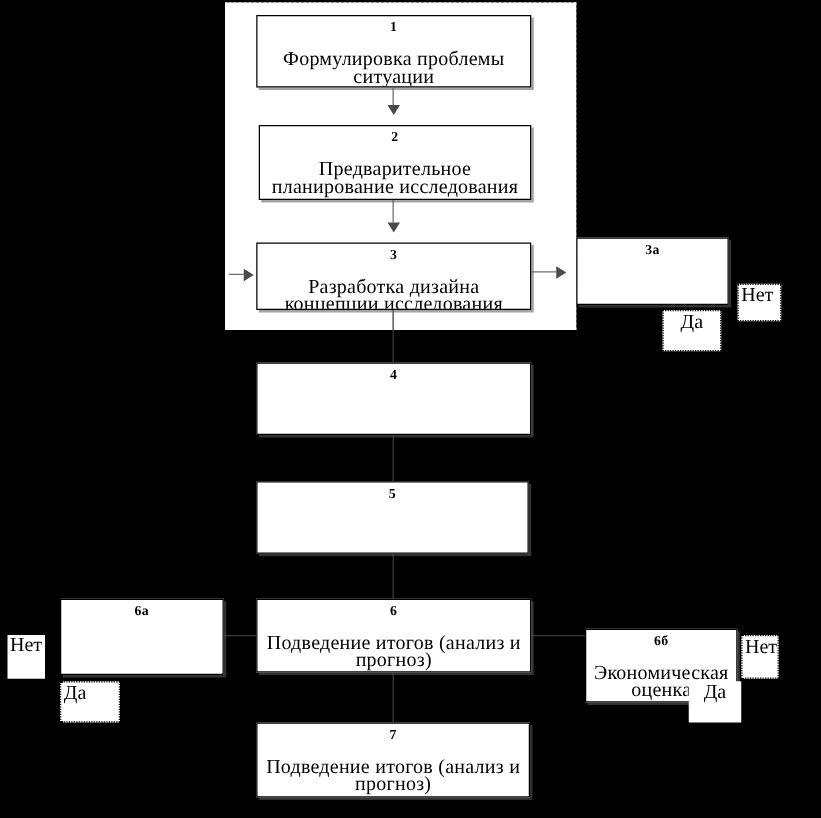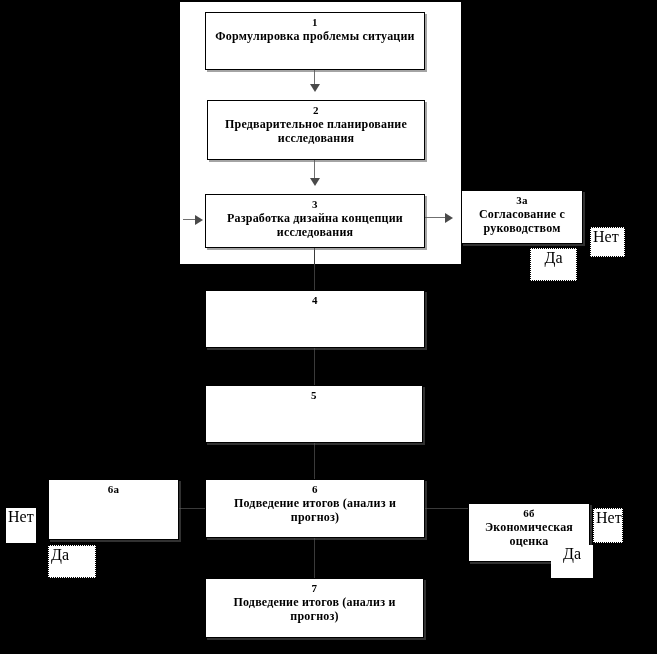--- a/index.html
+++ b/index.html
@@ -38,26 +38,27 @@
   }
   .node .num {
     font-weight: bold;
     font-size: 11px;
     line-height: 13px;
     display: block;
     margin-top: 3px;
     letter-spacing: 0.3px;
   }
   .node .cap {
-    font-weight: bold;
-    font-size: 12px;
+    font-weight: normal;
+    font-size: 16px;
     line-height: 14px;
     display: block;
     padding: 0 4px;
     letter-spacing: 0.2px;
+    margin-top: 12px;
   }
 
   
   .tag {
     position: absolute;
     background: #ffffff;
     color: #000000;
     box-sizing: border-box;
     font-weight: normal;
     font-size: 16px;
@@ -131,21 +132,20 @@
       <div class="node" style="left: 207px; top: 100px; width: 218px; height: 60px;">
         <span class="num">2</span>
         <span class="cap">Предварительное  планирование исследования</span>
       </div>
       <div class="node" style="left: 205px; top: 194px; width: 220px; height: 54px;">
         <span class="num">3</span>
         <span class="cap">Разработка дизайна концепции исследования</span>
       </div>
       <div class="node" style="left: 461px; top: 190px; width: 122px; height: 54px;">
         <span class="num">3а</span>
-        <span class="cap">Согласование с руководством</span>
       </div>
       <div class="node" style="left: 205px; top: 290px; width: 220px; height: 58px;">
         <span class="num">4</span>
       </div>
       <div class="node" style="left: 205px; top: 385px; width: 218px; height: 58px;">
         <span class="num">5</span>
       </div>
       <div class="node" style="left: 48px; top: 479px; width: 131px; height: 61px;">
         <span class="num">6а</span>
       </div>

